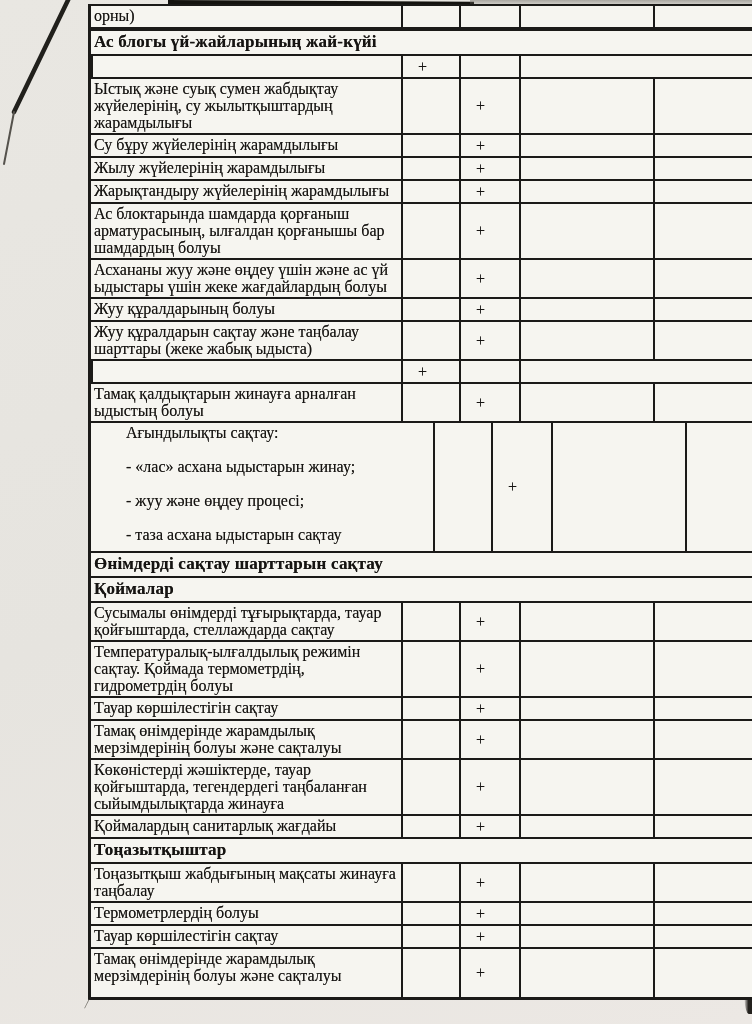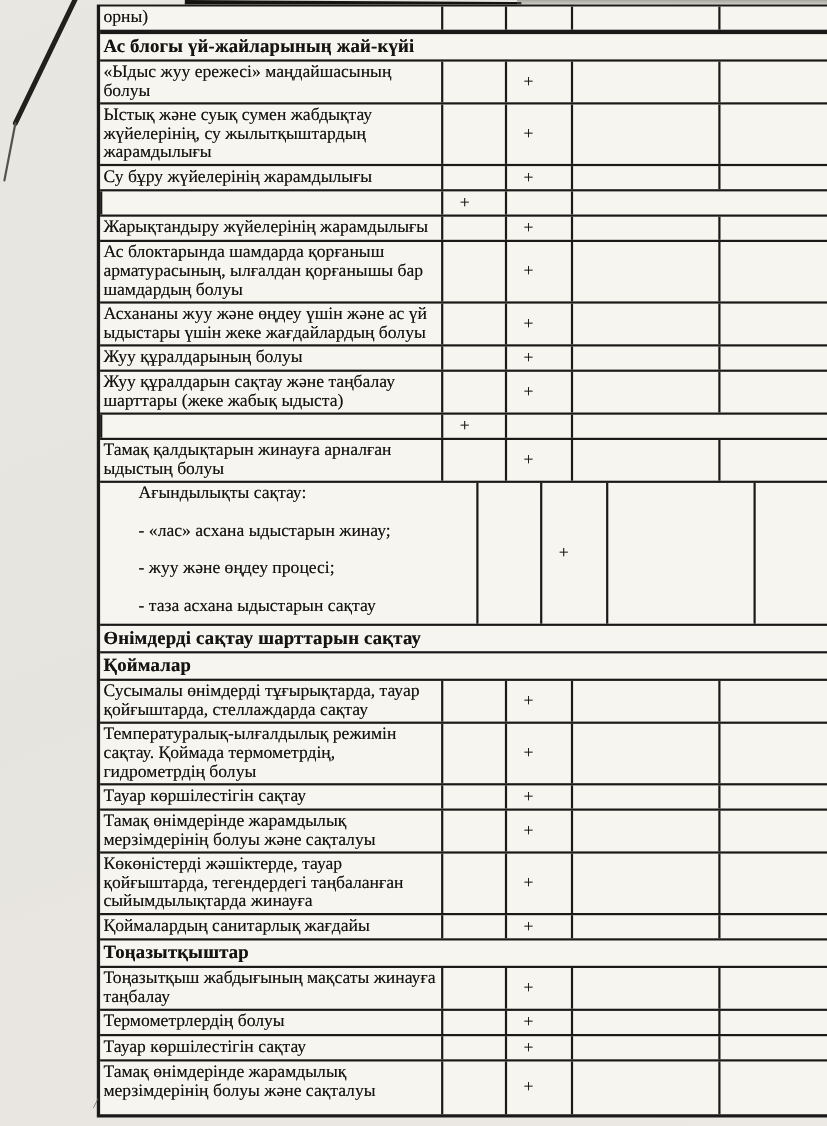--- a/index.html
+++ b/index.html
@@ -96,22 +96,20 @@
         <div class="cell c0 label">орны)</div>
         <div class="cell c1"></div>
         <div class="cell c2 mark"></div>
         <div class="cell c3"></div>
         <div class="cell c4"></div>
       </div>
       <div class="row section">
         <div class="section-label">Ас блогы үй-жайларының жай-күйі</div>
       </div>
       <div class="row item">
-        <div class="cell c0 label">«Ыдыс жуу ережесі» маңдайшасының
-болуы</div>
         <div class="cell c1"></div>
         <div class="cell c2 mark">+</div>
         <div class="cell c3"></div>
         <div class="cell c4"></div>
       </div>
       <div class="row item">
         <div class="cell c0 label">Ыстық және суық сумен жабдықтау
 жүйелерінің, су жылытқыштардың
 жарамдылығы</div>
         <div class="cell c1"></div>
@@ -120,20 +118,21 @@
         <div class="cell c4"></div>
       </div>
       <div class="row item">
         <div class="cell c0 label">Су бұру жүйелерінің жарамдылығы</div>
         <div class="cell c1"></div>
         <div class="cell c2 mark">+</div>
         <div class="cell c3"></div>
         <div class="cell c4"></div>
       </div>
       <div class="row item">
+        <div class="cell c0 label">Жылу жүйелерінің жарамдылығы</div>
         <div class="cell c1"></div>
         <div class="cell c2 mark">+</div>
         <div class="cell c3"></div>
         <div class="cell c4"></div>
       </div>
       <div class="row item">
         <div class="cell c0 label">Жарықтандыру жүйелерінің жарамдылығы</div>
         <div class="cell c1"></div>
         <div class="cell c2 mark">+</div>
         <div class="cell c3"></div>

